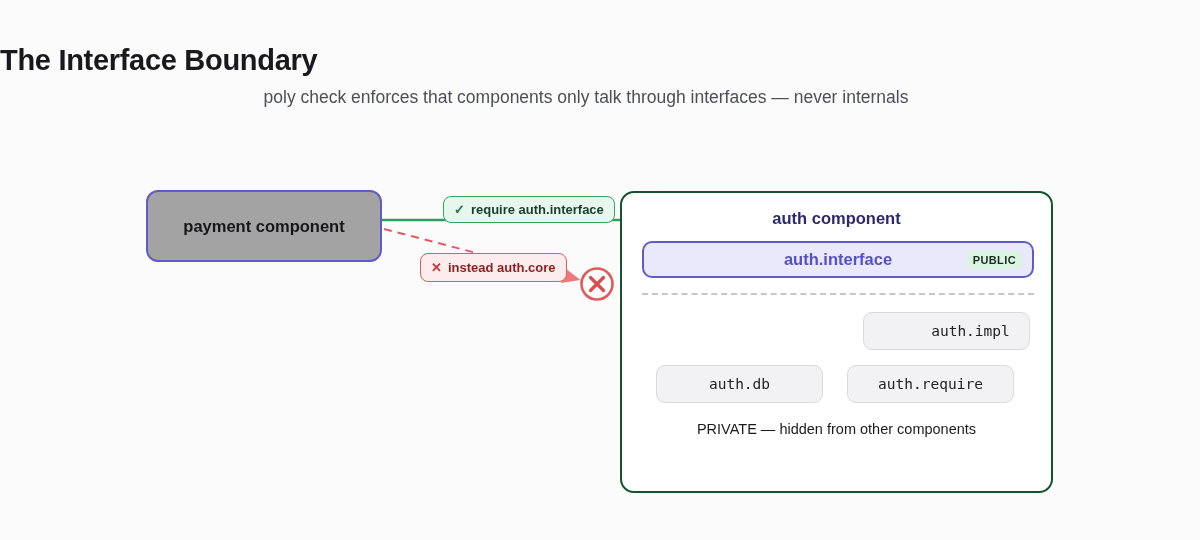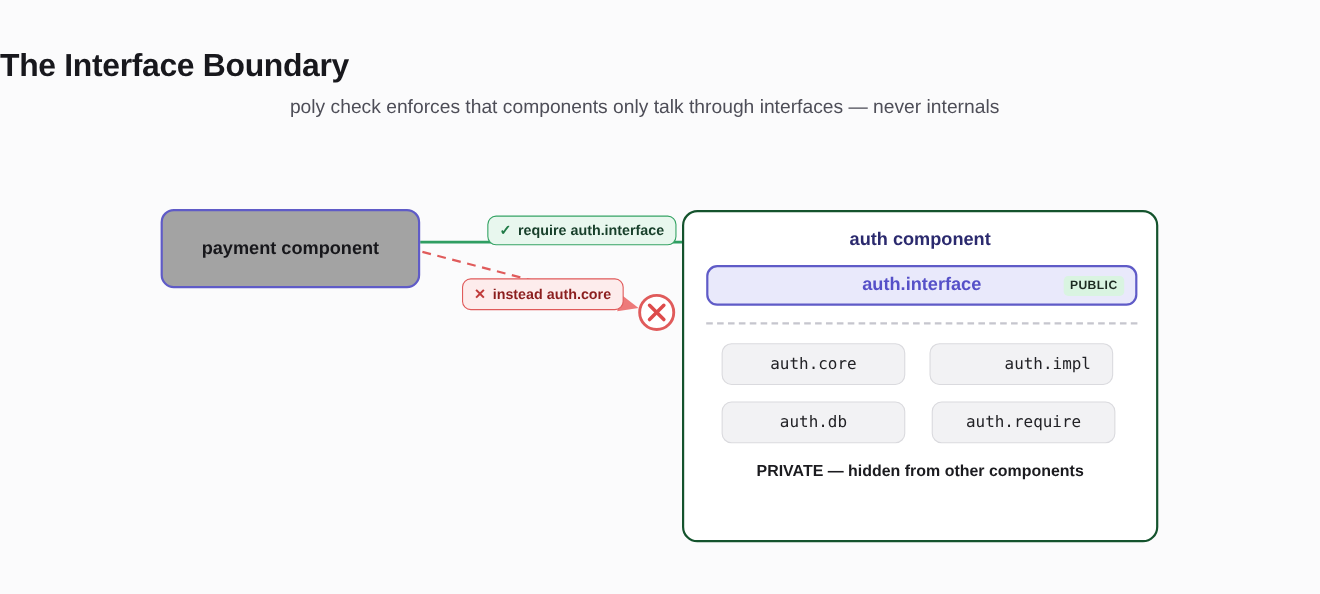--- a/index.html
+++ b/index.html
@@ -85,26 +85,26 @@
     border-top: 2px dashed #c6c6ce;
   }
   .module-box {
     position: absolute; width: 167px; height: 38px;
     background: #f2f2f4; border: 1px solid #dadade; border-radius: 9px;
     display: flex; align-items: center; justify-content: center;
     font-family: "DejaVu Sans Mono", "Liberation Mono", monospace;
     font-size: 14.5px; color: #222226;
   }
   .mod-0 { left: 34px;  top: 119px; }
-  .mod-1 { left: 223px; top: 119px; padding-left: 48px; }
+  .mod-1 { left: 241px; top: 119px; padding-left: 48px; }
   .mod-2 { left: 34px;  top: 172px; }
   .mod-3 { left: 225px; top: 172px; }
   .private-note {
     position: absolute; left: 0; top: 228px; width: 100%;
-    text-align: center; font-size: 14.5px; font-weight: bold; color: #1b1b1f;
+    text-align: center; font-size: 14.5px; font-weight: normal; color: #1b1b1f;
   }
 
   
   .terminal {
     position: absolute; left: 148px; top: 419px; width: 453px; height: 64px;
     background: #18181c; border-radius: 10px;
     font-family: "DejaVu Sans Mono", "Liberation Mono", monospace;
     font-size: 14px; line-height: 23px;
     padding: 10px 0 0 22px;
     z-index: 2;
@@ -152,21 +152,20 @@
   <div class="auth-box">
     <div class="auth-title">auth component</div>
 
     <div class="interface-row">
       <span class="interface-label">auth.interface</span>
       <span class="public-badge">PUBLIC</span>
     </div>
 
     <div class="divider"></div>
 
-    <div class="module-box mod-0">auth.core</div>
     <div class="module-box mod-1">auth.impl</div>
     <div class="module-box mod-2">auth.db</div>
     <div class="module-box mod-3">auth.require</div>
 
     <div class="private-note">PRIVATE — hidden from other components</div>
   </div>
 
 
 </div>
 

